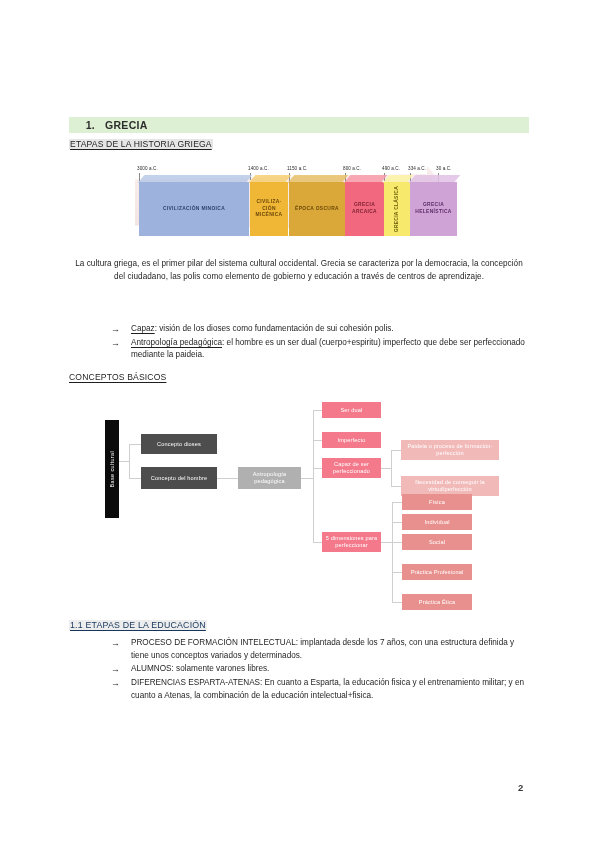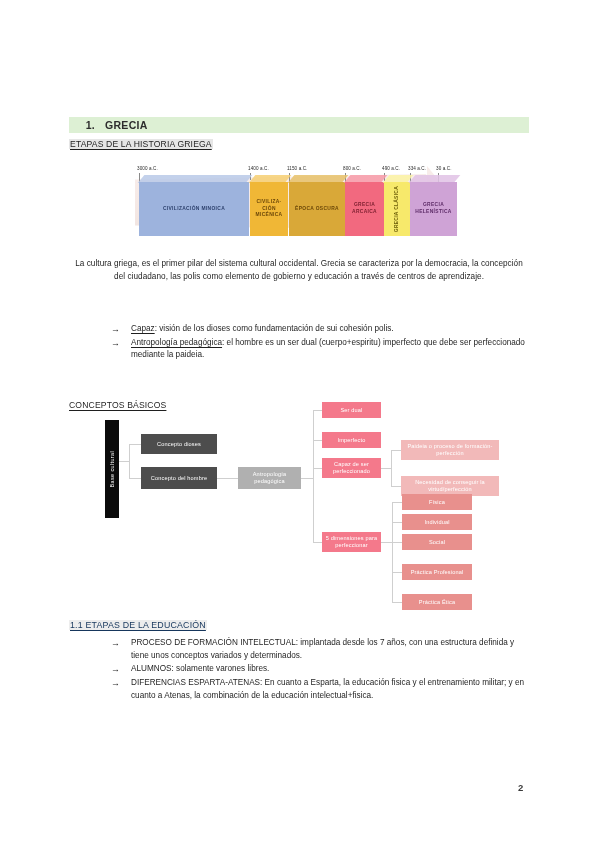--- a/index.html
+++ b/index.html
@@ -312,21 +312,21 @@
     <div class="bullet-row">
       <div class="bullet-arrow">→</div>
       <div class="bullet-text"><span class="u">Capaz</span><span>: visión de los dioses como fundamentación de sui cohesión polis.</span></div>
     </div>
     <div class="bullet-row">
       <div class="bullet-arrow">→</div>
       <div class="bullet-text"><span class="u">Antropología pedagógica</span><span>: el hombre es un ser dual (cuerpo+espiritu) imperfecto que debe ser perfeccionado mediante la paideia.</span></div>
     </div>
   </div>
 
-  <div class="sub-underline" style="left:69px; top:400px;">CONCEPTOS BÁSICOS</div>
+  <div class="sub-underline" style="left:69px; top:372px;">CONCEPTOS BÁSICOS</div>
 
   <div class="map">
 
     <div class="conn conn-h" style="left:49px; top:69px; width:11px;"></div>
     <div class="conn conn-v" style="left:60px; top:52px; height:34px;"></div>
     <div class="conn conn-h" style="left:60px; top:52px; width:12px;"></div>
     <div class="conn conn-h" style="left:60px; top:86px; width:12px;"></div>
 
     <div class="conn conn-h" style="left:148px; top:86px; width:21px;"></div>
 

